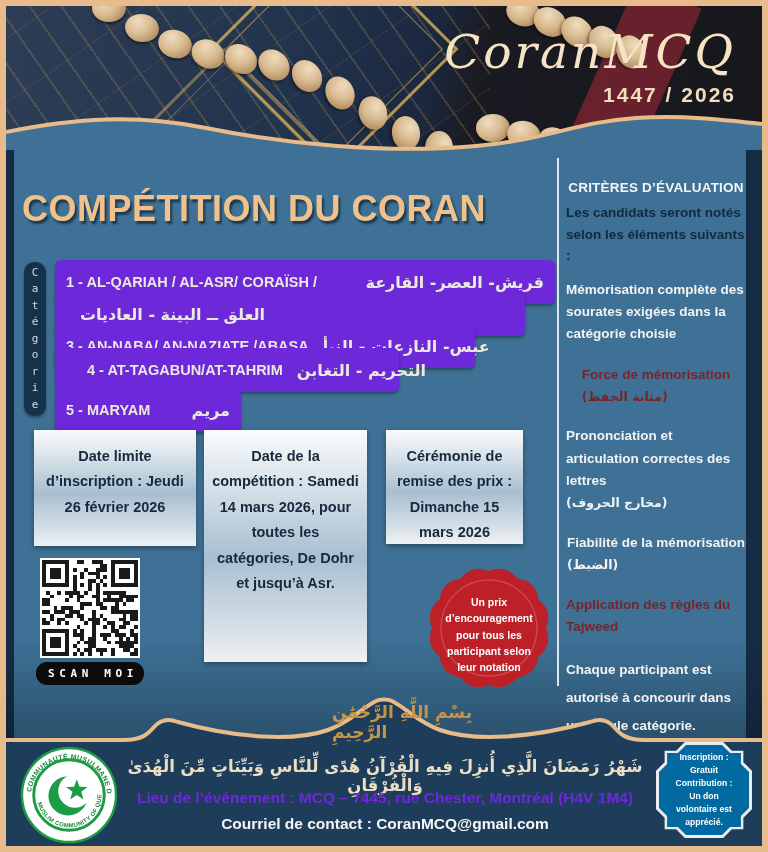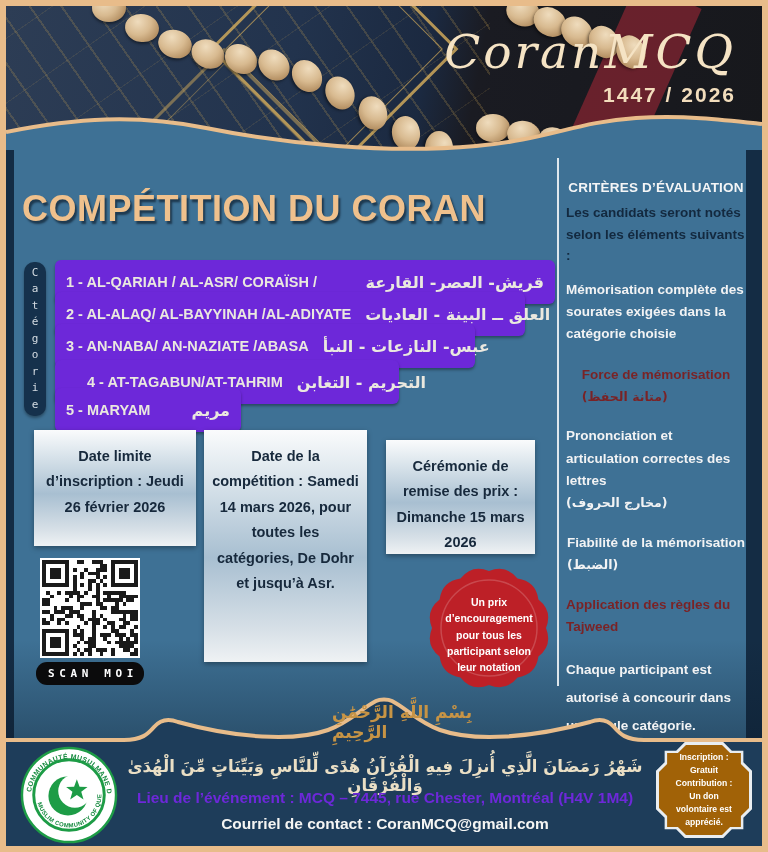--- a/index.html
+++ b/index.html
@@ -78,21 +78,21 @@
   .verse{position:absolute;left:90px;top:757px;width:590px;text-align:center;color:#EADFC5;
     font-family:"DejaVu Sans",sans-serif;font-size:16.5px;font-weight:bold;}
   .venue{position:absolute;left:90px;top:789px;width:590px;text-align:center;color:#6d28d9;font-size:15.5px;font-weight:bold;}
   .contact{position:absolute;left:90px;top:815px;width:590px;text-align:center;color:#F5F5F3;font-size:15.5px;font-weight:bold;}
   .logo{position:absolute;left:20px;top:746px;width:98px;height:98px;}
   .reg-box{position:absolute;left:656px;top:742px;width:96px;height:96px;
     clip-path:polygon(30% 0,70% 0,79% 9%,91% 9%,91% 21%,100% 30%,100% 70%,91% 79%,91% 91%,79% 91%,70% 100%,30% 100%,21% 91%,9% 91%,9% 79%,0 70%,0 30%,9% 21%,9% 9%,21% 9%);
     background:#E9EDF0;}
   .reg-in{position:absolute;inset:3px;
     clip-path:polygon(30% 0,70% 0,79% 9%,91% 9%,91% 21%,100% 30%,100% 70%,91% 79%,91% 91%,79% 91%,70% 100%,30% 100%,21% 91%,9% 91%,9% 79%,0 70%,0 30%,9% 21%,9% 9%,21% 9%);
-    background:#a16207;display:flex;align-items:center;justify-content:center;text-align:center;
+    background:#0369a1;display:flex;align-items:center;justify-content:center;text-align:center;
     color:#ffffff;font-size:8.6px;font-weight:bold;line-height:1.5;padding:10px;box-sizing:border-box;}
 
   .bead{position:absolute;width:34px;height:28px;border-radius:50%;
     background:radial-gradient(circle at 35% 30%,#EFDCBD 0%,#D8BA90 45%,#B28D60 80%,#8A6843 100%);
     box-shadow:0 2px 3px rgba(0,0,0,.45);}
 </style>
 </head>
 <body>
 
 <div class="poster">
@@ -157,40 +157,39 @@
         <span>o</span>
         <span>r</span>
         <span>i</span>
         <span>e</span>
       </div>
     <div class="cat-row" style="top:2px;width:500px;">
       <span>1 -  AL-QARIAH / AL-ASR/ CORAÏSH /</span>
       <span class="ar" dir="rtl">قريش- العصر- القارعة</span>
     </div>
     <div class="cat-row" style="top:34px;width:470px;">
-      <span>2 -  AL-ALAQ/ AL-BAYYINAH /AL-ADIYATE</span>
       <span class="ar" dir="rtl">العلق ــ البينة - العاديات</span>
     </div>
     <div class="cat-row" style="top:66px;width:420px;">
       <span>3 -  AN-NABA/ AN-NAZIATE /ABASA</span>
       <span class="ar" dir="rtl">عبس- النازعات - النبأ</span>
     </div>
-    <div class="cat-row" style="top:102px;width:344px;padding-left:32px;">
+    <div class="cat-row" style="top:90px;width:344px;padding-left:32px;">
       <span>4 -  AT-TAGABUN/AT-TAHRIM</span>
       <span class="ar" dir="rtl">التحريم - التغابن</span>
     </div>
     <div class="cat-row" style="top:130px;width:186px;">
       <span>5 -  MARYAM</span>
       <span class="ar" dir="rtl">مريم</span>
     </div>
   </div>
 
   <div class="datebox" style="left:34px;top:430px;width:162px;height:116px;">Date limite d’inscription : Jeudi 26 février 2026</div>
   <div class="datebox" style="left:204px;top:430px;width:163px;height:232px;">Date de la compétition : Samedi 14 mars 2026, pour toutes les catégories, De Dohr et jusqu’à Asr.</div>
-  <div class="datebox" style="left:386px;top:440px;width:149px;height:114px;">Cérémonie de remise des prix : Dimanche 15 mars 2026</div>
+  <div class="datebox" style="left:386px;top:430px;width:137px;height:114px;">Cérémonie de remise des prix : Dimanche 15 mars 2026</div>
 
   <div class="qr-wrap"><svg id="qrSvg" width="96" height="96" viewBox="0 0 25 25" shape-rendering="crispEdges">
         <rect x="0" y="0" width="1" height="1" fill="#1A1A1A"></rect>
         <rect x="1" y="0" width="1" height="1" fill="#1A1A1A"></rect>
         <rect x="2" y="0" width="1" height="1" fill="#1A1A1A"></rect>
         <rect x="3" y="0" width="1" height="1" fill="#1A1A1A"></rect>
         <rect x="4" y="0" width="1" height="1" fill="#1A1A1A"></rect>
         <rect x="5" y="0" width="1" height="1" fill="#1A1A1A"></rect>
         <rect x="6" y="0" width="1" height="1" fill="#1A1A1A"></rect>
         <rect x="9" y="0" width="1" height="1" fill="#1A1A1A"></rect>

